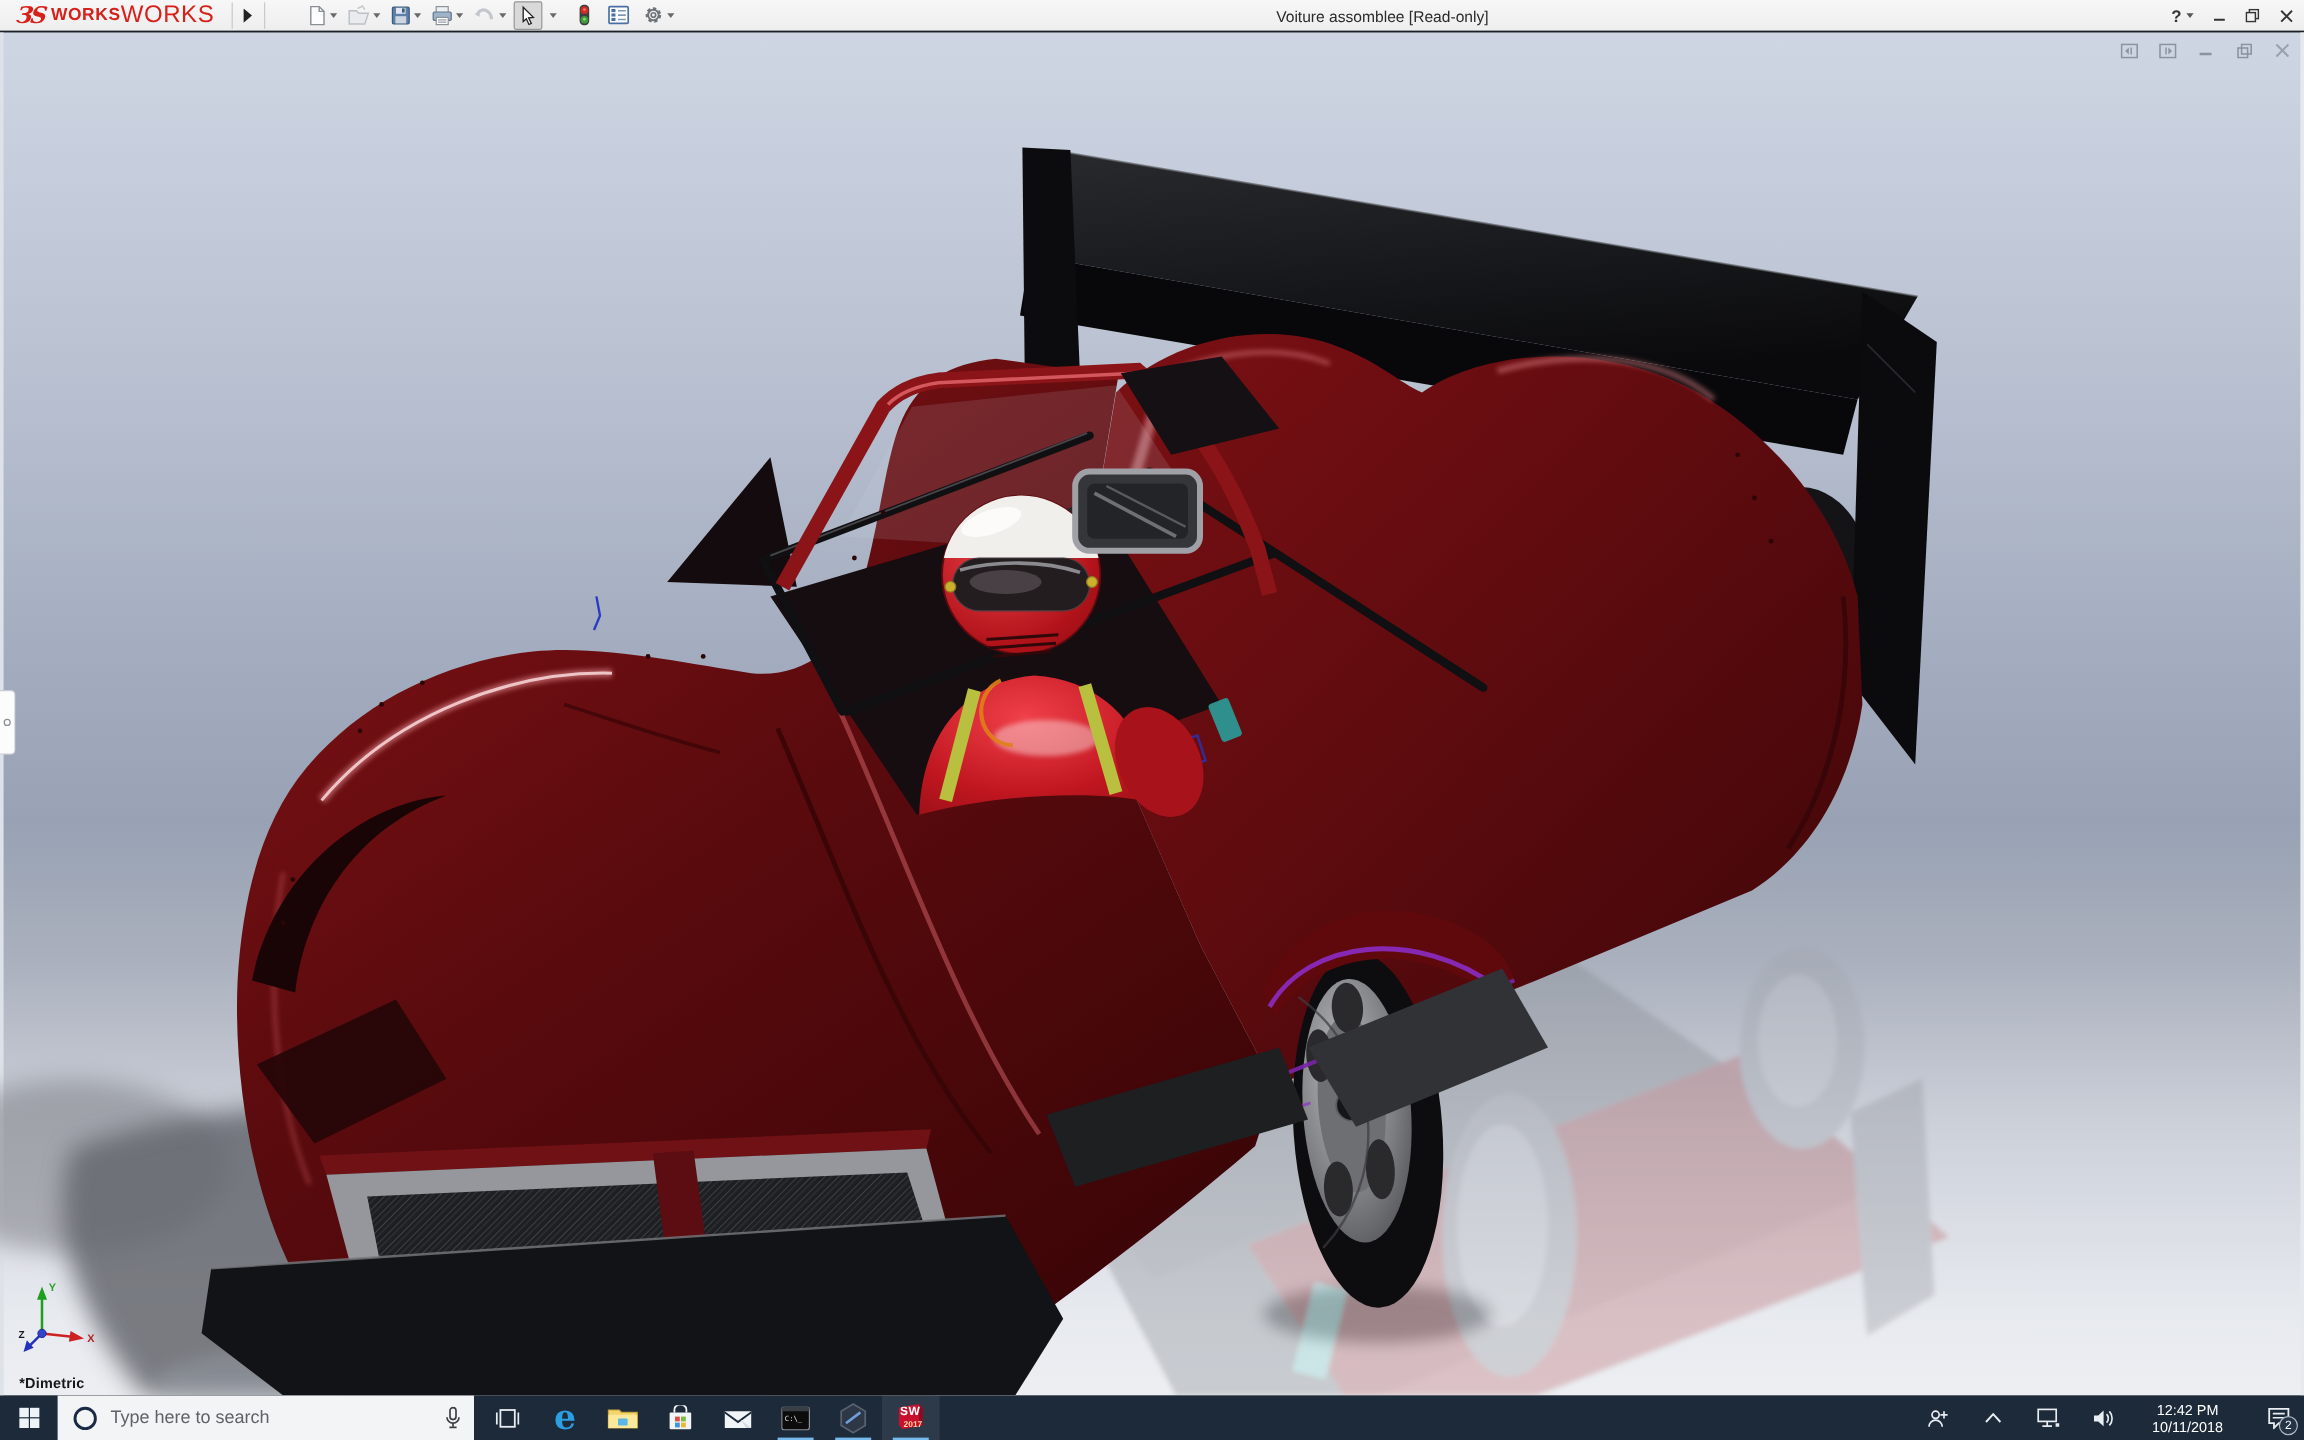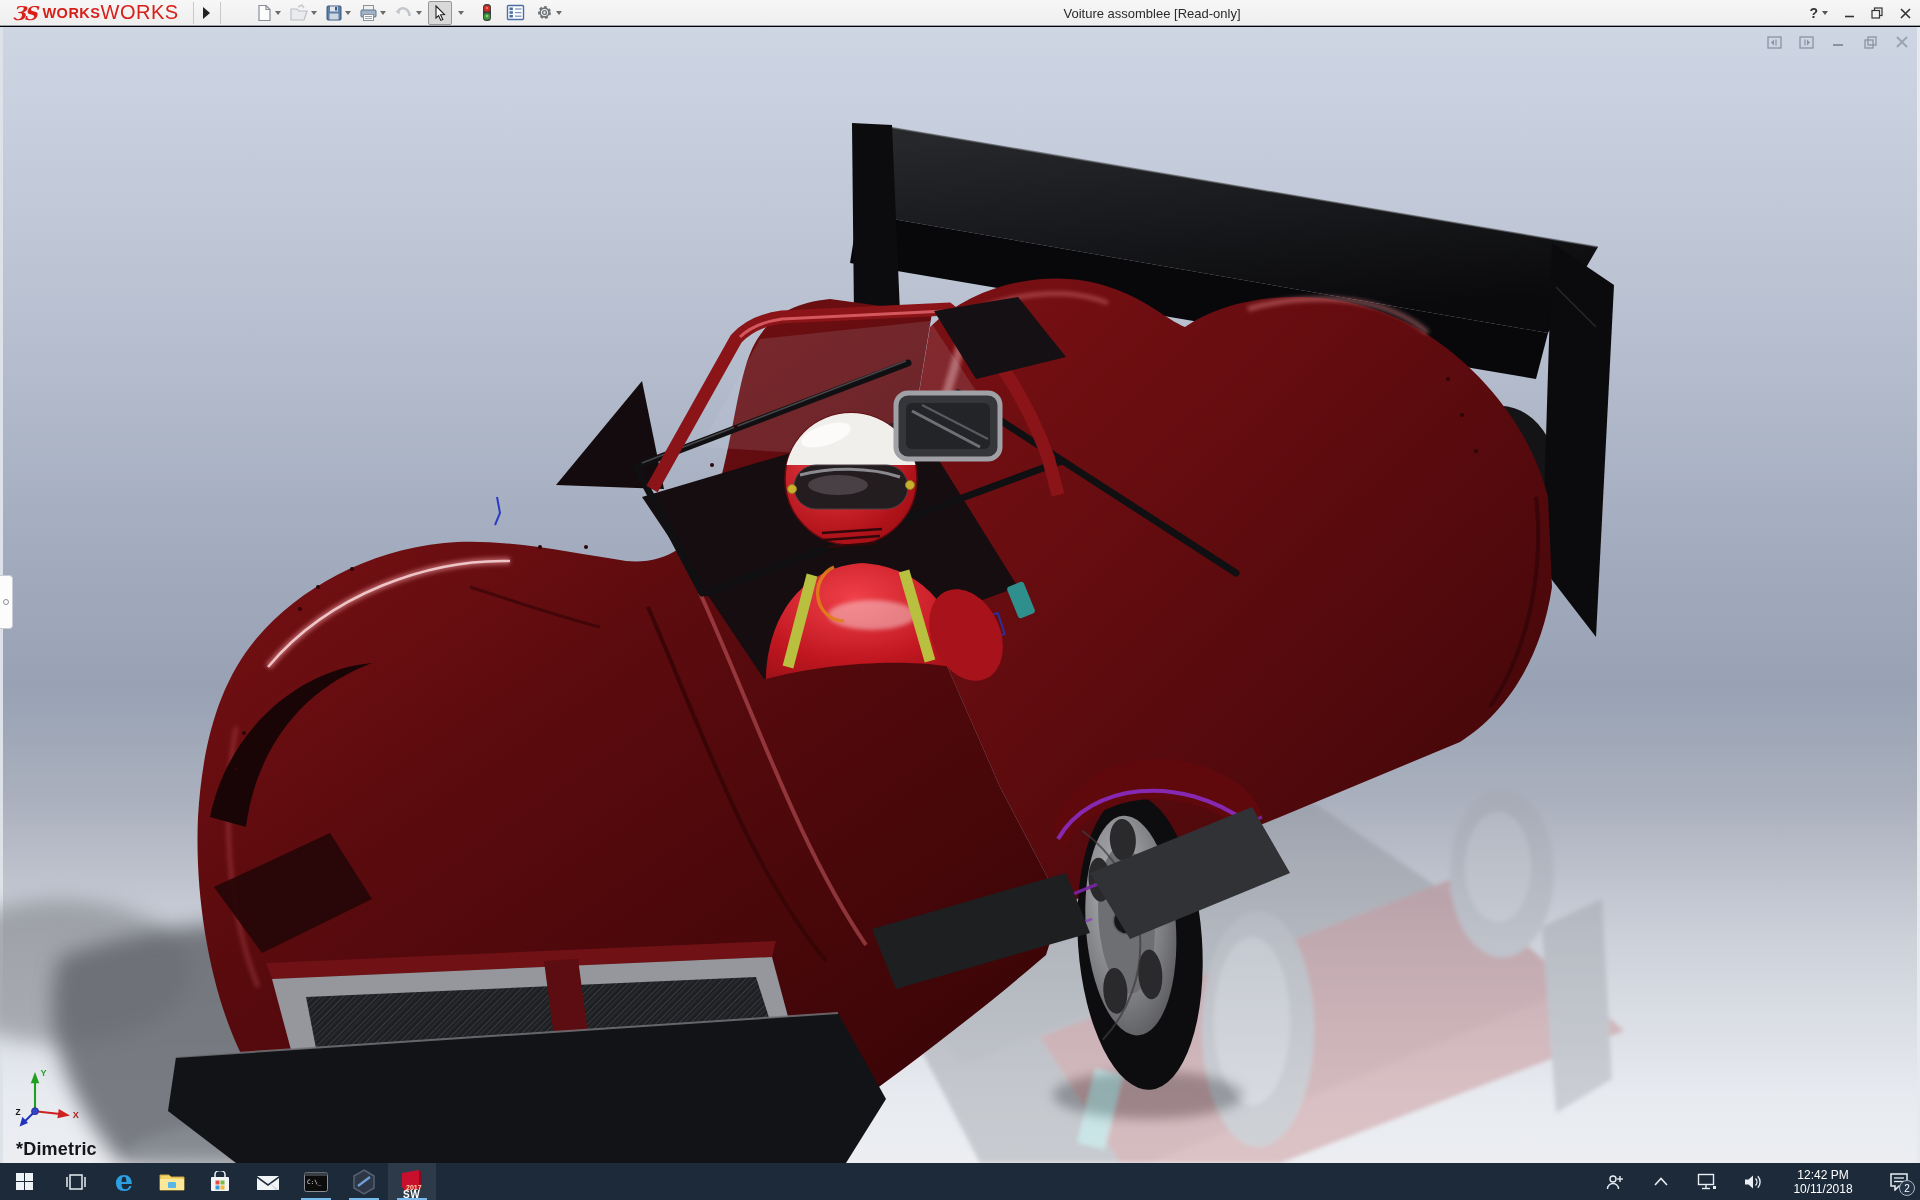--- a/index.html
+++ b/index.html
@@ -36,21 +36,21 @@
                          #98a2b4 58%, #aab0bd 68%, #ccd0d9 80%, #e7eaef 94%, #eceef2 100%);
               overflow:hidden; box-shadow:inset 3px 0 0 #dde1e8, inset -3px 0 0 #e6e9ee; }
   .scene { position:absolute; inset:0; width:1920px; height:1136px; display:block; cursor:default; }
   .doc-controls { position:absolute; top:8px; right:10px; display:flex; align-items:center; gap:16px; z-index:5; }
   .dc { width:16px; height:14px; display:flex; align-items:center; justify-content:center; cursor:pointer; }
   .left-tab { position:absolute; left:0; top:548px; width:13px; height:54px; background:#fcfcfc;
               border:1px solid #c8ccd4; border-left:none; border-radius:0 4px 4px 0;
               display:flex; align-items:center; justify-content:center; z-index:5; cursor:pointer; }
   .left-tab i { width:6px; height:6px; border:1px solid #8a8f98; border-radius:50%; display:block; }
   .triad { position:absolute; left:14px; bottom:26px; width:70px; height:74px; z-index:4; }
-  .view-label { position:absolute; left:16px; bottom:3px; font-size:18px; font-weight:bold;
+  .view-label { position:absolute; left:16px; bottom:3px; font-size:12px; font-weight:bold;
                 color:#15161a; z-index:4; letter-spacing:.2px; }
 
   
   .taskbar { position:absolute; left:0; bottom:0; width:1920px; height:37px; background:#1c2a3a; z-index:40;
              display:flex; align-items:stretch; }
   .start { width:48px; display:flex; align-items:center; justify-content:center; cursor:pointer; }
   .searchbox { width:347px; background:#f3f4f5; display:flex; align-items:center; gap:10px;
                padding:0 10px 0 12px; cursor:text; }
   .searchbox .stext { font-size:15px; color:#5f6368; flex:1; white-space:nowrap; }
   .tb-icons { display:flex; align-items:stretch; margin-left:4px; }
@@ -497,20 +497,32 @@
 
   <footer class="taskbar">
     <div class="start">
       <svg width="17" height="17" viewBox="0 0 17 17">
         <rect x="0" y="0" width="8" height="8" fill="#eef3f8"></rect>
           <rect x="9" y="0" width="8" height="8" fill="#eef3f8"></rect>
         <rect x="0" y="9" width="8" height="8" fill="#eef3f8"></rect>
           <rect x="9" y="9" width="8" height="8" fill="#eef3f8"></rect>
       </svg>
     </div>
+    <div class="searchbox">
+      <svg width="22" height="22" viewBox="0 0 22 22">
+        <circle cx="11" cy="11" r="8.5" fill="none" stroke="#1b2a44" stroke-width="2.4"></circle>
+      </svg>
+      <span class="stext">Type here to search</span>
+      <svg width="15" height="20" viewBox="0 0 15 20">
+        <rect x="5" y="1" width="5" height="10" rx="2.5" fill="none" stroke="#3c4043" stroke-width="1.4"></rect>
+        <path d="M2.5 9 a5 5 0 0 0 10 0" fill="none" stroke="#3c4043" stroke-width="1.4"></path>
+        <line x1="7.5" y1="14" x2="7.5" y2="17" stroke="#3c4043" stroke-width="1.4"></line>
+        <line x1="4.5" y1="17.5" x2="10.5" y2="17.5" stroke="#3c4043" stroke-width="1.4"></line>
+      </svg>
+    </div>
 
     <div class="tb-icons">
       <div class="tb-app">
         <svg width="20" height="18" viewBox="0 0 20 18">
           <rect x="4" y="2" width="12" height="14" fill="none" stroke="#e8edf2" stroke-width="1.5"></rect>
           <line x1="1" y1="4" x2="1" y2="14" stroke="#e8edf2" stroke-width="1.5"></line>
           <line x1="19" y1="4" x2="19" y2="14" stroke="#e8edf2" stroke-width="1.5"></line>
         </svg>
       </div>
       <div class="tb-app">
@@ -552,21 +564,21 @@
           <polygon points="12,1 22,7 22,19 12,25 2,19 2,7" fill="#2e3745" stroke="#56606e" stroke-width="1.5"></polygon>
           <line x1="6" y1="17" x2="18" y2="8" stroke="#6f9fd8" stroke-width="2.2"></line>
         </svg>
       </div>
       <div class="tb-app open active">
         <div style="position:relative;width:26px;height:27px;">
           <svg width="26" height="27" viewBox="0 0 26 27" style="position:absolute;inset:0;">
             <polygon points="3,5 20,2 23,6 23,20 6,23 3,19" fill="#c8102e"></polygon>
             <polygon points="20,2 23,6 23,20 20,17" fill="#8a0c1f"></polygon>
           </svg>
-          <span style="position:absolute;left:4px;top:21px;color:#fff;font-size:10px;font-weight:bold;letter-spacing:.5px;">SW</span>
+          <span style="position:absolute;left:4px;top:3px;color:#fff;font-size:10px;font-weight:bold;letter-spacing:.5px;">SW</span>
           <span style="position:absolute;left:7px;top:16px;color:#ffd9a0;font-size:7px;font-weight:bold;">2017</span>
         </div>
       </div>
     </div>
 
     <div class="tray">
       <div class="tray-ico">
         <svg width="18" height="16" viewBox="0 0 18 16">
           <circle cx="7" cy="5" r="3" fill="none" stroke="#e8edf2" stroke-width="1.4"></circle>
           <path d="M1.5 15 a5.5 5.5 0 0 1 11 0" fill="none" stroke="#e8edf2" stroke-width="1.4"></path>

